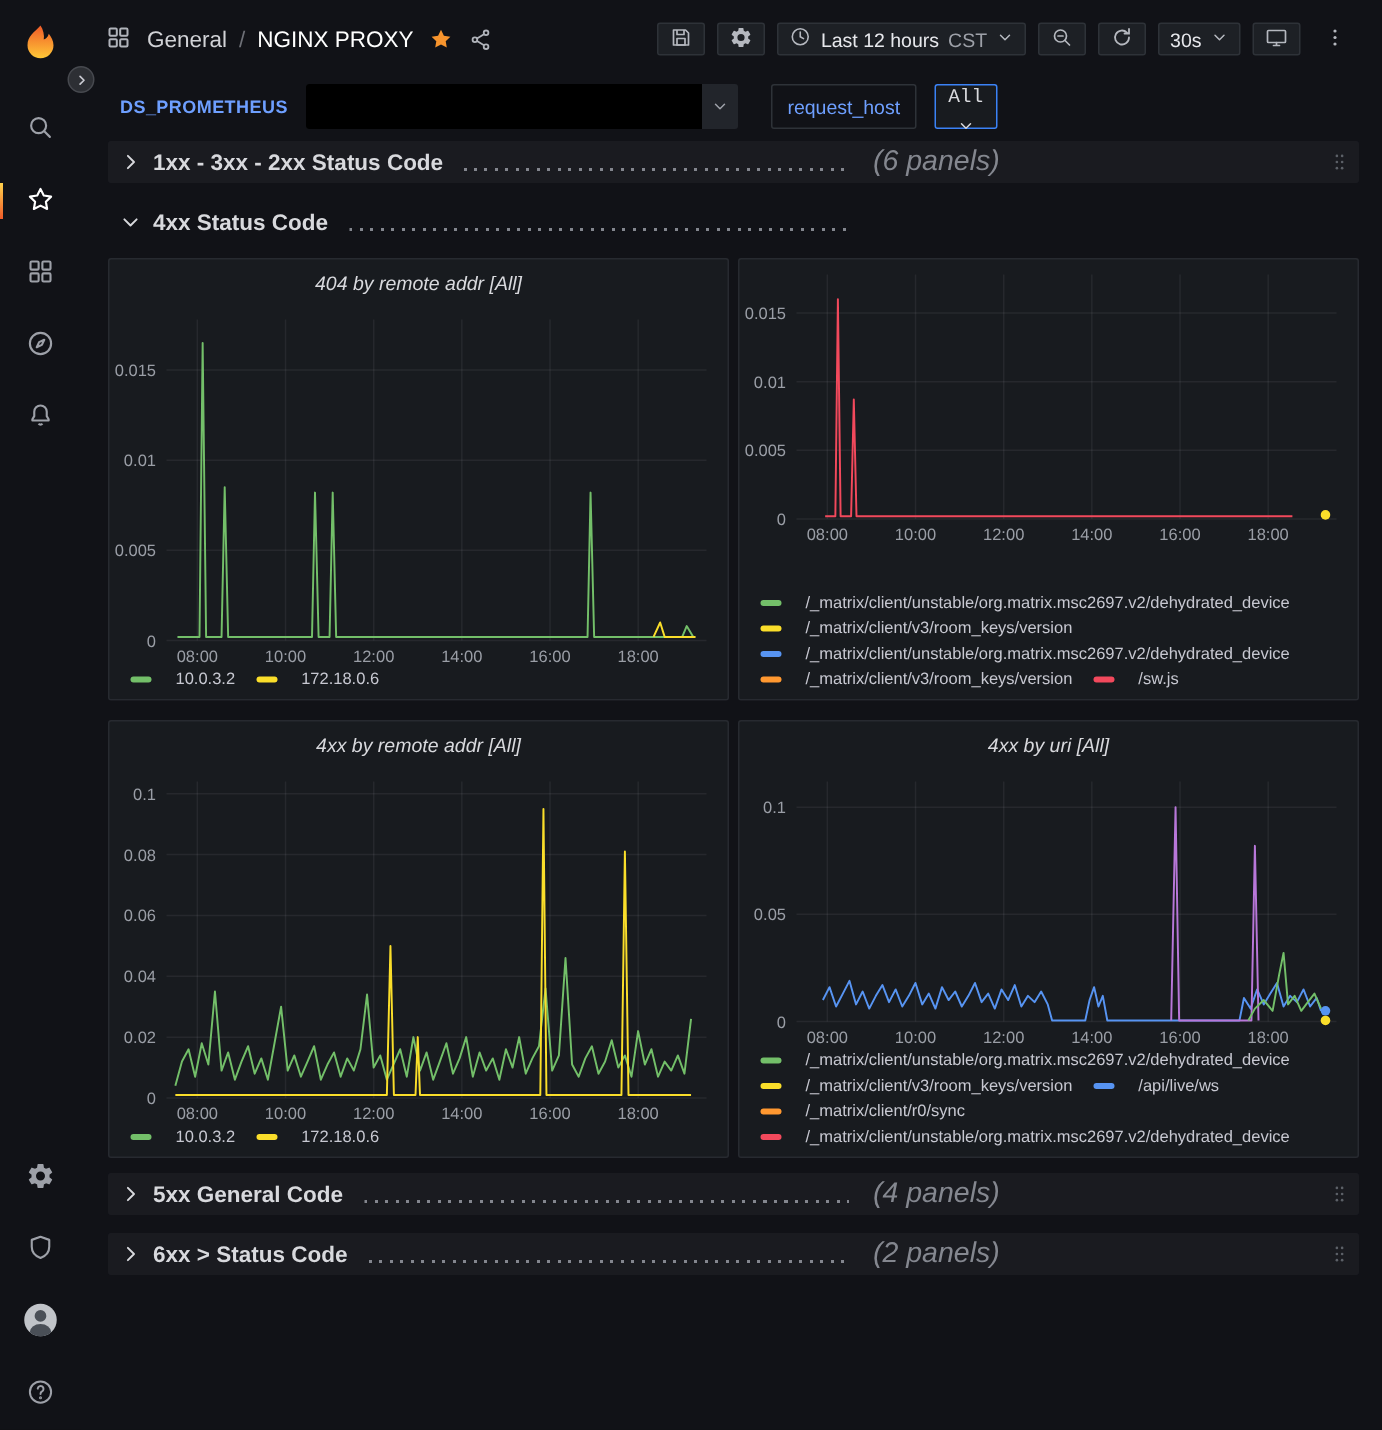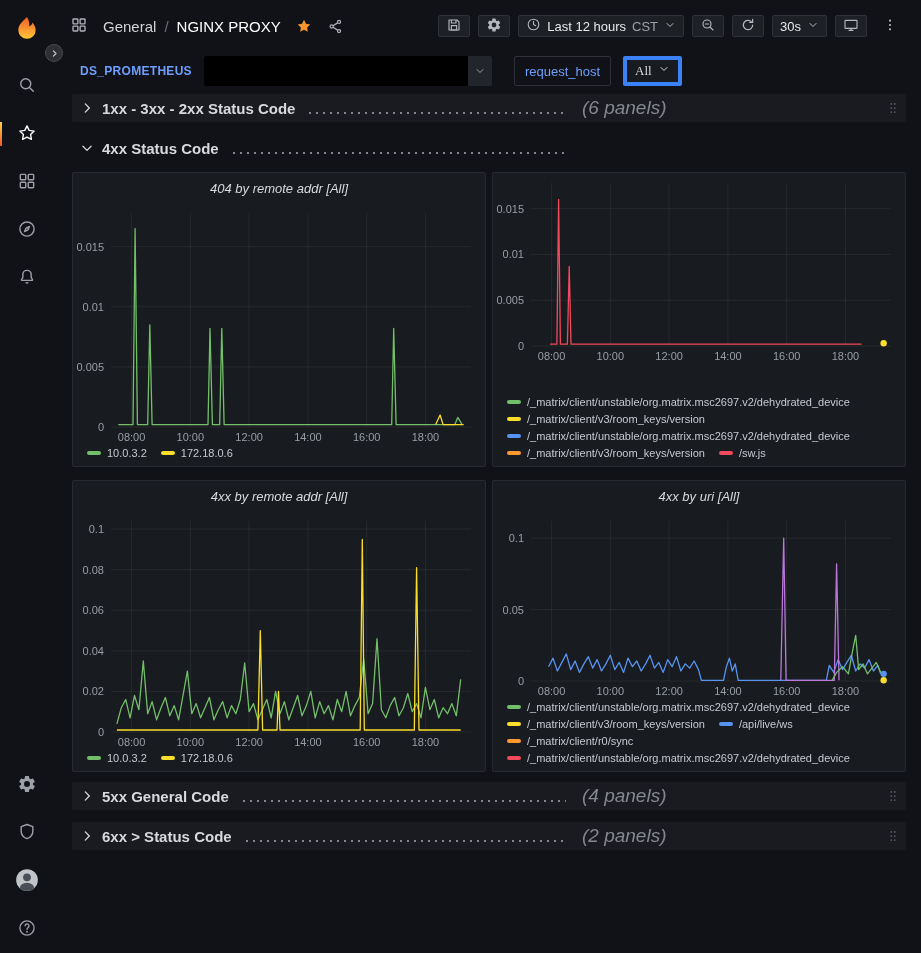--- a/index.html
+++ b/index.html
@@ -31,21 +31,21 @@
   .sidebar-expand {
     position: absolute; left: 45px; top: 44px; width: 18px; height: 18px; z-index: 10;
     border-radius: 50%; background: #2d2f34; border: 1px solid #47494f; color: #c9cad1;
     display: grid; place-items: center; cursor: pointer; padding: 0;
   }
 
   
   .main { flex: 1; display: flex; flex-direction: column; min-width: 0; }
 
   .topbar { height: 52px; flex: none; display: flex; align-items: center; padding: 0 16px; }
-  .tb-left { display: flex; align-items: center; gap: 15px; color: #b0b3ba; justify-content: space-between; }
+  .tb-left { display: flex; align-items: center; gap: 10px; color: #b0b3ba; justify-content: space-between; }
   .breadcrumb { display: flex; align-items: center; gap: 8px; font-size: 15px; }
   .bc-section { color: #d1d2d6; cursor: pointer; }
   .bc-sep { color: #6e7077; }
   .bc-title { color: #ffffff; font-weight: 500; cursor: pointer; }
   .tb-right { margin-left: auto; display: flex; align-items: center; gap: 8px; }
   .tb-btn {
     height: 22px; min-width: 30px; padding: 0 7px; display: flex; align-items: center; gap: 6px;
     background: #1d2025; border: 1px solid #2e3238; border-radius: 2px;
     color: #b5b8bf; cursor: pointer; font-family: inherit; font-size: 13px;
   }
@@ -62,22 +62,22 @@
     background: #22252b; cursor: pointer; overflow: hidden;
   }
   .var-dropdown .redacted { flex: 1; background: #000; }
   .var-dropdown .chev { width: 24px; display: grid; place-items: center; color: #9da0a8; }
   .filter-key {
     height: 30px; padding: 0 10px; background: none; border: 1px solid #2e3238; border-radius: 2px;
     color: #6e9fff; font-family: inherit; font-size: 13px; cursor: pointer; margin-left: 10px;
   }
   .filter-val {
     height: 30px; padding: 0 8px; display: flex; align-items: center; gap: 6px;
-    background: #181b1f; border: 4px solid #3b82f6; border-radius: 2px;
-    color: #d8d9dd; font-family: Liberation Serif, serif; font-size: 13px; cursor: pointer;
+    background: #181b1f; border: 1px solid #3b82f6; border-radius: 2px;
+    color: #d8d9dd; font-family: Liberation Mono, monospace; font-size: 13px; cursor: pointer; flex-direction: column;
   }
 
   
   .dash { flex: 1; padding: 4px 15px 0 18px; overflow: hidden; }
   .row-header {
     height: 28px; display: flex; align-items: center; padding: 0 6px 0 8px;
     margin-bottom: 12px; cursor: pointer;
   }
   .row-header.collapsed { background: rgba(204,204,220,0.05); border-radius: 2px; }
   .row-header.expanded { margin-bottom: 10px; }
@@ -103,21 +103,21 @@
     height: 30px; flex: none; display: flex; align-items: center; justify-content: center;
     font-size: 13px; font-weight: 500; color: #d8d9dd; cursor: pointer; font-style: italic;
   }
   .chart { flex: 1 1 0; min-height: 0; position: relative; }
   .chart svg text { font-family: "Liberation Sans", sans-serif; }
   .legend {
     flex: none; display: flex; flex-wrap: wrap; align-items: flex-start;
     column-gap: 14px; row-gap: 5px; padding: 2px 10px 7px 14px;
     font-size: 11px; color: #c7c8d1; overflow: hidden; max-height: 84px;
   }
-  .legend-item { display: inline-flex; align-items: center; gap: 6px; cursor: pointer; white-space: nowrap; }
+  .legend-item { display: inline-flex; align-items: center; gap: 16px; cursor: pointer; white-space: nowrap; }
   .legend-mark { width: 14px; height: 4px; border-radius: 2px; flex: none; display: inline-block; }
 </style>
 </head>
 <body>
 
 <div class="app">
 
   <aside class="sidebar">
     <div class="logo">
       <svg width="26" height="26" viewBox="0 0 24 24">

